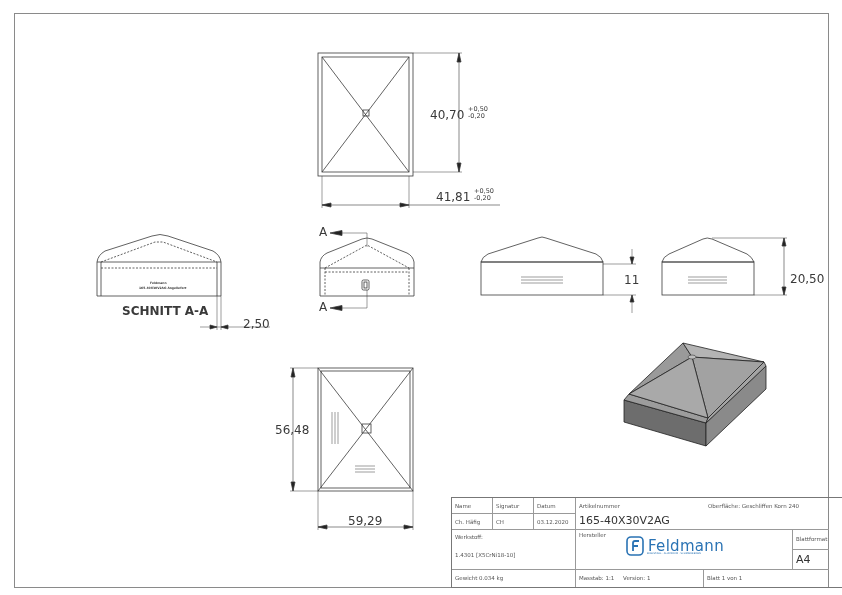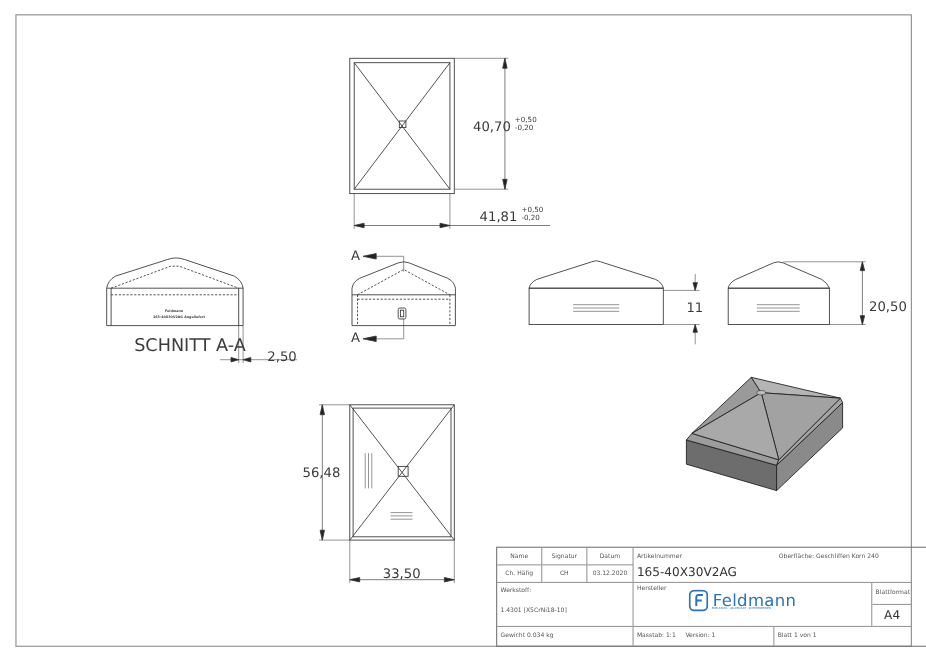--- a/index.html
+++ b/index.html
@@ -4,21 +4,21 @@
 <style>
   html,body{margin:0;padding:0;background:#ffffff;}
   body{width:842px;height:595px;position:relative;overflow:hidden;font-family:"DejaVu Sans","Liberation Sans",sans-serif;}
   .sheet{position:absolute;left:14px;top:13px;width:815px;height:575px;border:1px solid #8a8a8a;box-sizing:border-box;}
   svg.draw{position:absolute;left:0;top:0;}
   .lbl{position:absolute;color:#3a3a3a;white-space:nowrap;font-family:"DejaVu Sans",sans-serif;}
   .dim{font-size:12px;}
   .tol{position:absolute;font-size:6.5px;line-height:7px;color:#3a3a3a;}
   .tb{position:absolute;left:451px;top:497px;width:428px;height:91px;border:1px solid #777;box-sizing:border-box;font-size:5.5px;color:#555;}
   .cell{position:absolute;box-sizing:border-box;border-right:1px solid #999;border-bottom:1px solid #999;padding:2px 3px;}
-  .c{text-align:center;}
+  .c{text-align:left;}
   .big{font-size:11px;color:#333;}
   .logo{position:absolute;left:626px;top:536px;display:flex;align-items:center;gap:4px;}
   .logo-text{font-size:15px;color:#2a73b4;letter-spacing:0.3px;}
   .logo-sub{position:absolute;left:21px;top:16px;font-size:2.5px;color:#2a73b4;width:80px;}
 </style>
 </head>
 <body>
 
 <div class="sheet"></div>
 
@@ -142,33 +142,33 @@
     <ellipse cx="692" cy="357" rx="4" ry="2" fill="#bdbdbd" stroke-width="0.5"></ellipse>
   </g>
 </svg>
 
 <span class="lbl dim" style="left:430px;top:108px;">40,70</span>
 <span class="tol" style="left:468px;top:106px;"><span>+0,50</span><br><span>-0,20</span></span>
 
 <span class="lbl dim" style="left:436px;top:190px;">41,81</span>
 <span class="tol" style="left:474px;top:188px;"><span>+0,50</span><br><span>-0,20</span></span>
 
-<span class="lbl" style="left:122px;top:304px;font-size:16px;">SCHNITT A-A</span>
+<span class="lbl" style="left:122px;top:304px;font-size:12px;font-weight:bold;">SCHNITT A-A</span>
 <span class="lbl dim" style="left:243px;top:317px;">2,50</span>
 <span class="lbl" style="left:150px;top:281px;font-size:3px;font-weight:bold;">Feldmann</span>
 <span class="lbl" style="left:139px;top:286px;font-size:3px;font-weight:bold;">165-40X30V2AG Angeliefert</span>
 
 <span class="lbl dim" style="left:319px;top:225px;">A</span>
 <span class="lbl dim" style="left:319px;top:300px;">A</span>
 
 <span class="lbl dim" style="left:624px;top:273px;">11</span>
 <span class="lbl dim" style="left:790px;top:259px;margin-top:13px;">20,50</span>
 
 <span class="lbl dim" style="left:275px;top:423px;">56,48</span>
-<span class="lbl dim" style="left:348px;top:514px;">33,50</span>
+<span class="lbl dim" style="left:348px;top:514px;">59,29</span>
 
 <div class="tb">
   <div class="cell c" style="left:0;top:0;width:41px;height:16px;padding-top:5px;">Name</div>
   <div class="cell c" style="left:41px;top:0;width:41px;height:16px;padding-top:5px;">Signatur</div>
   <div class="cell c" style="left:82px;top:0;width:42px;height:16px;padding-top:5px;">Datum</div>
   <div class="cell c" style="left:0;top:16px;width:41px;height:16px;padding-top:5px;">Ch. Häfig</div>
   <div class="cell c" style="left:41px;top:16px;width:41px;height:16px;padding-top:5px;">CH</div>
   <div class="cell c" style="left:82px;top:16px;width:42px;height:16px;padding-top:5px;">03.12.2020</div>
 
   <div class="cell" style="left:124px;top:0;width:253px;height:32px;border-right:none;">

